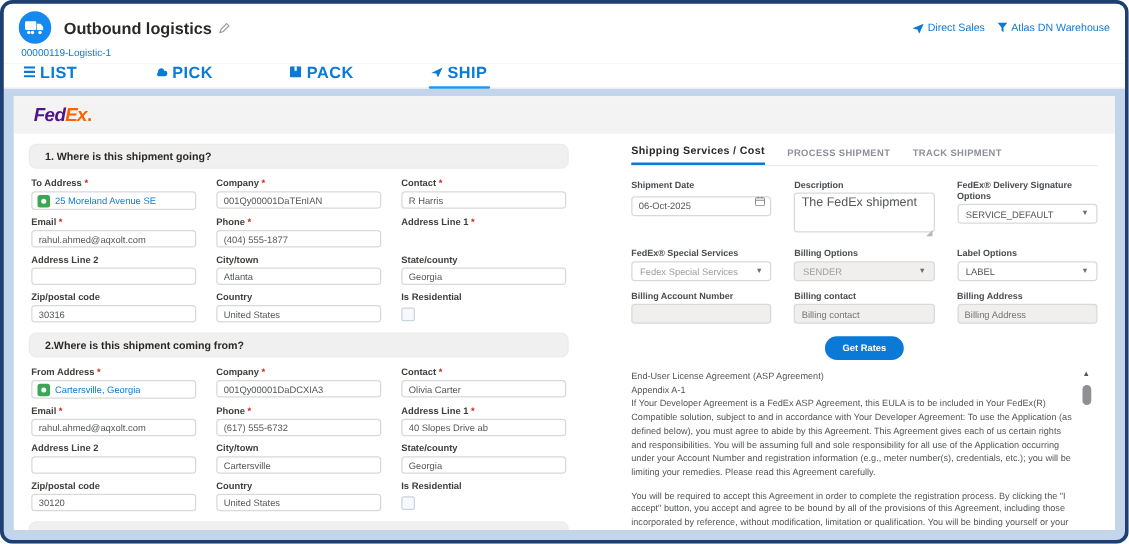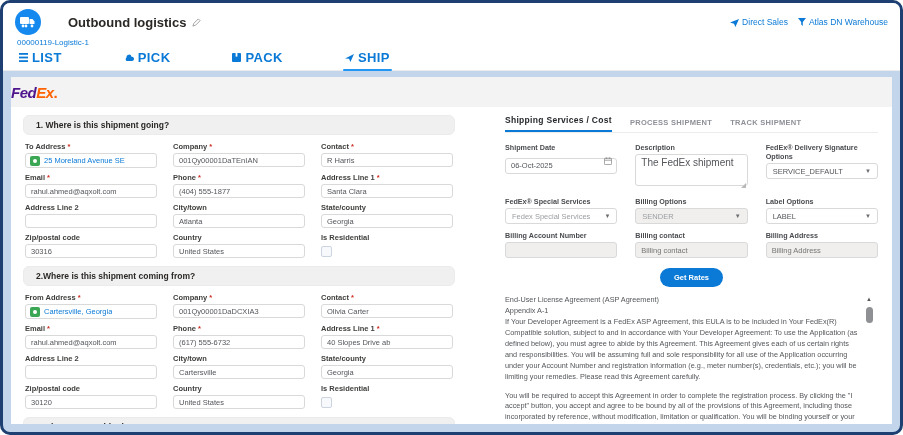--- a/index.html
+++ b/index.html
@@ -5,35 +5,35 @@
   * { box-sizing: border-box; margin: 0; padding: 0; }
   html,body { width:903px; height:435px; font-family:"Liberation Sans", sans-serif; background:#fff; }
   .frame { width:903px; height:435px; border:3px solid #1d3f71; border-radius:10px; background:#c3d5eb;
            overflow:hidden; display:flex; flex-direction:column; }
 
   
   .topbar { background:#fff; padding:6px 12px 2px 12px; }
   .topbar-row1 { display:flex; align-items:center; }
   .app-circle { width:26px; height:26px; border-radius:50%; background:#1589ee; display:flex;
                 align-items:center; justify-content:center; flex:none; }
-  .page-title { font-size:13px; font-weight:bold; color:#2b2826; margin-left:27px; }
+  .page-title { font-size:13px; font-weight:bold; color:#2b2826; margin-left:10px; }
   .edit-ic { margin-left:6px; color:#9b9b9b; font-size:9px; cursor:pointer; }
   .top-links { margin-left:auto; display:flex; align-items:center; gap:10px; font-size:8.5px; color:#0b7ad6; }
   .top-link { display:flex; align-items:center; gap:3px; cursor:pointer; }
   .record-link { font-size:8px; color:#0b7ad6; margin:3px 0 2px 2px; cursor:pointer; }
 
   
   .tabbar { background:#fff; display:flex; align-items:flex-end; padding:0 6px; border-bottom:1px solid #ececec; height:20px; }
   .ntab { display:flex; align-items:center; gap:4px; font-size:13px; font-weight:bold; color:#0b7ad6;
           letter-spacing:.4px; padding:4px 10px 5px 10px; margin-right:42px; cursor:pointer; position:relative; }
   .ntab.active:after { content:""; position:absolute; left:8px; right:8px; bottom:-1px; height:2px; background:#2196f3; border-radius:2px; }
 
   
   .card { flex:1; background:#fff; margin:6px 8px 8px 8px; display:flex; flex-direction:column; overflow:hidden; }
-  .fedexbar { background:#f3f3f3; height:30px; display:flex; align-items:center; padding-left:0; flex:none; }
+  .fedexbar { background:#f3f3f3; height:30px; display:flex; align-items:center; padding-left:16px; flex:none; }
   .fedex-logo { font-size:15px; font-weight:bold; font-style:italic; letter-spacing:-.5px; }
   .fedex-fed { color:#4d148c; } .fedex-ex { color:#ff6200; } .fedex-dot { color:#ff6200; font-style:normal; }
 
   .columns { flex:1; display:flex; overflow:hidden;gap:24px; }
   .leftcol { width:456px; flex:none; padding-top:8px; overflow:hidden; }
   .rightcol { flex:1; padding:8px 14px 12px 14px; overflow:hidden; }
 
   
   .sec-head { background:#f0f0f0; border:1px solid #ebebeb; border-radius:6px; margin:0 12px 7px 12px;
               padding:4px 12px; font-size:8.5px; font-weight:bold; color:#2b2826; }
@@ -199,21 +199,20 @@
           <div class="fld">
             <span class="flabel req">Email</span>
             <input class="inp" value="rahul.ahmed@aqxolt.com" style="">
           </div>
           <div class="fld">
             <span class="flabel req">Phone</span>
             <input class="inp" value="(404) 555-1877" style="">
           </div>
           <div class="fld">
             <span class="flabel req">Address Line 1</span>
-            <input class="inp" value="Santa Clara" style="">
           </div>
           <div class="fld">
             <span class="flabel">Address Line 2</span>
             <input class="inp" value="" style="">
           </div>
           <div class="fld">
             <span class="flabel">City/town</span>
             <input class="inp" value="Atlanta" style="">
           </div>
           <div class="fld">

